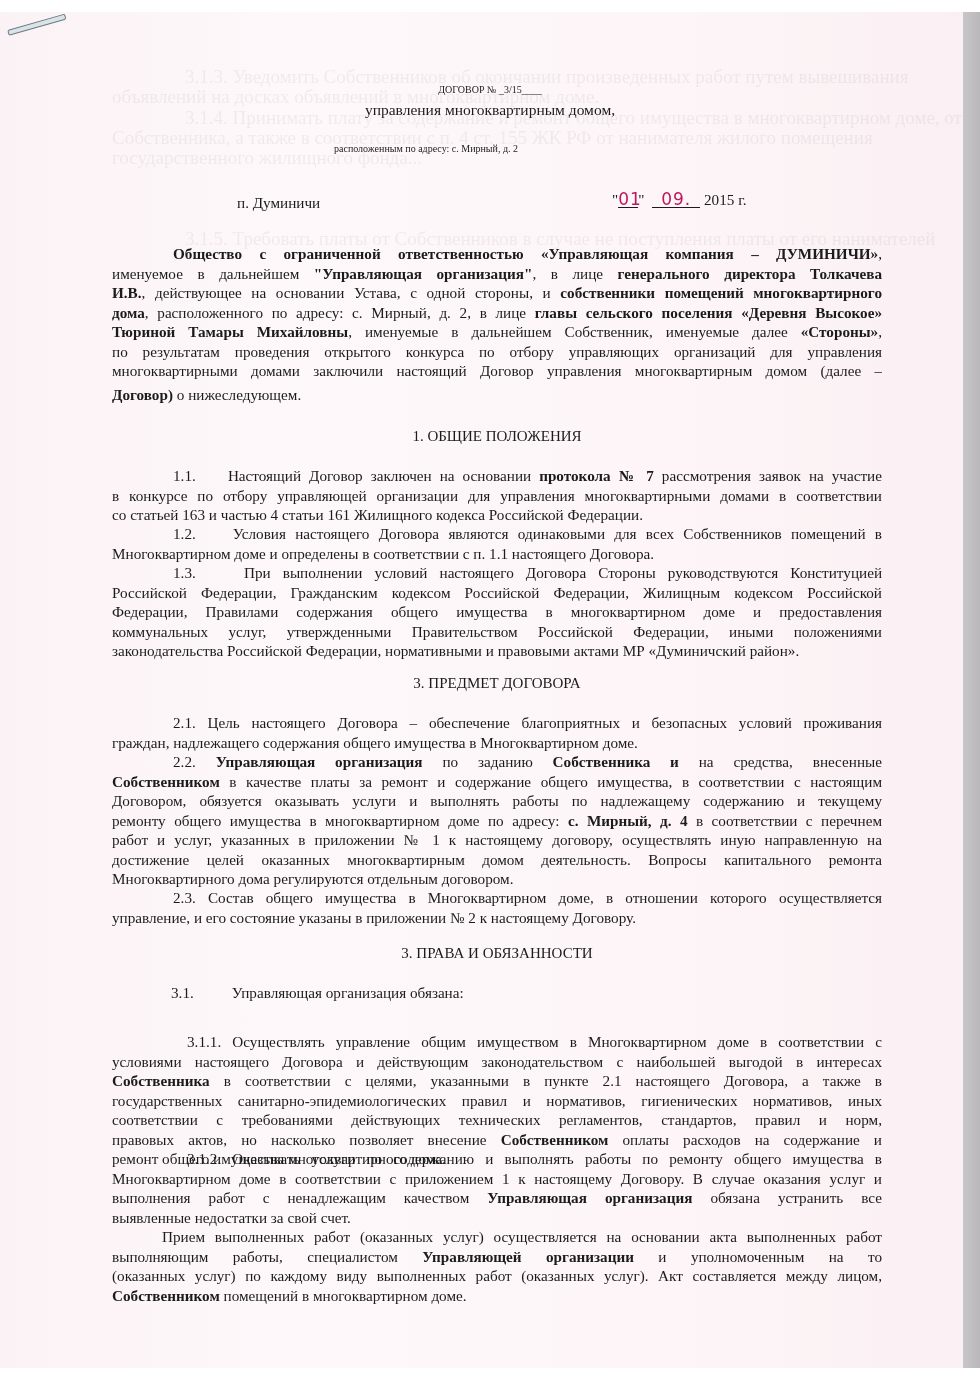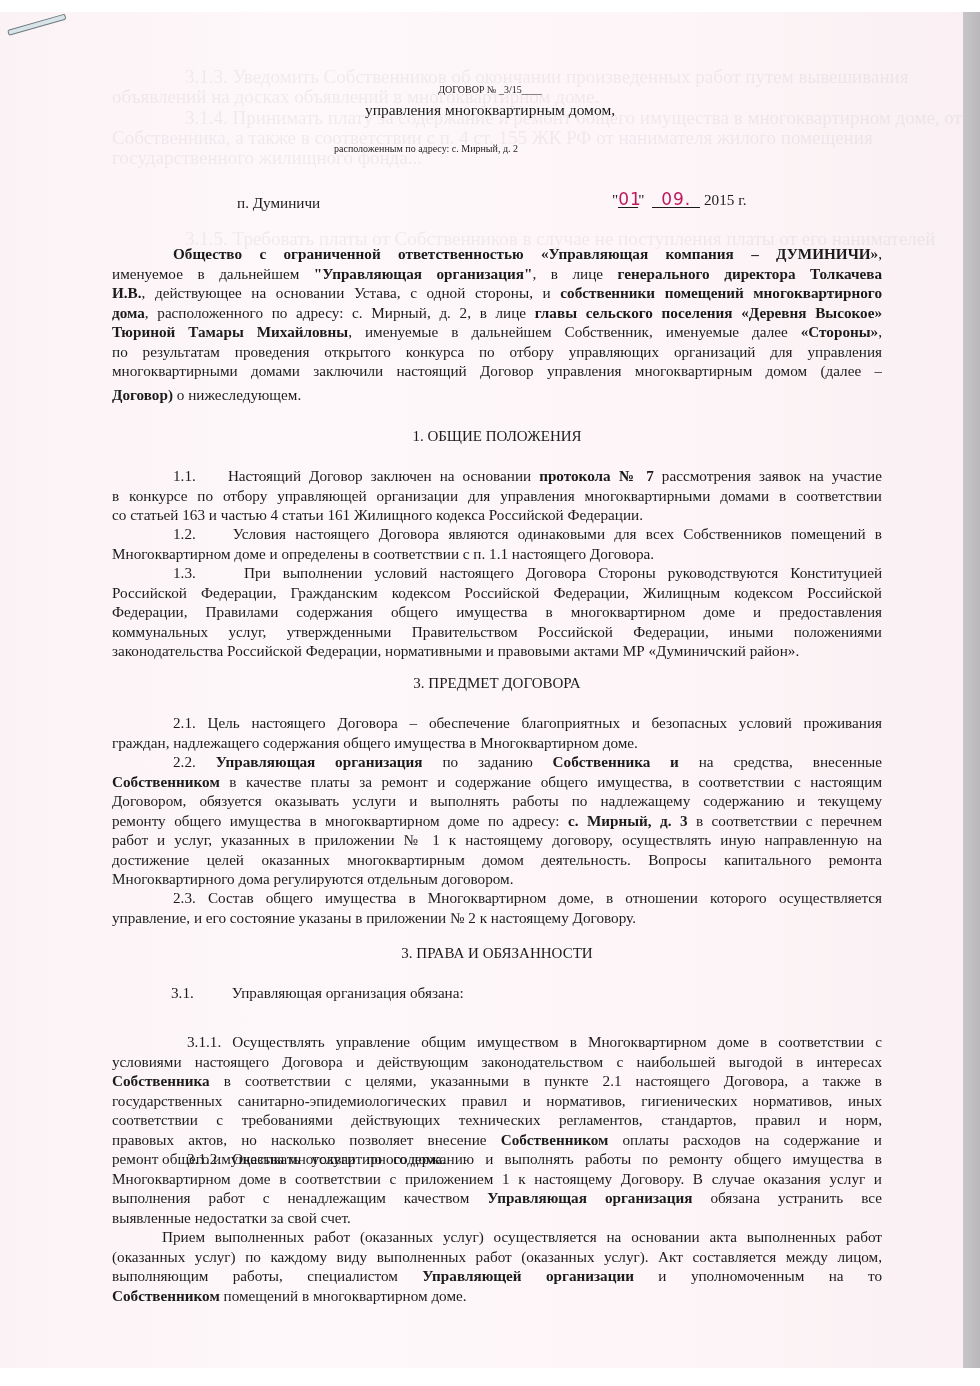--- a/index.html
+++ b/index.html
@@ -160,21 +160,21 @@
 
 <div class="para text" style="top:713px;">
   <span class="jl" style="padding-left:61px;"><span>2.1.</span> <span>Цель настоящего Договора – обеспечение благоприятных и безопасных условий проживания</span></span>
   <span class="ll">граждан, надлежащего содержания общего имущества в Многоквартирном доме.</span>
 </div>
 
 <div class="para text" style="top:752px;">
   <span class="jl" style="padding-left:61px;"><span>2.2.</span> <b>Управляющая организация</b> по заданию <b>Собственника и</b> на средства, внесенные</span>
   <span class="jl"><b>Собственником</b> в качестве платы за ремонт и содержание общего имущества, в соответствии с настоящим</span>
   <span class="jl">Договором, обязуется оказывать услуги и выполнять работы по надлежащему содержанию и текущему</span>
-  <span class="jl">ремонту общего имущества в многоквартирном доме по адресу: <b>с. Мирный, д. 3</b> в соответствии с перечнем</span>
+  <span class="jl">ремонту общего имущества в многоквартирном доме по адресу: <b>с. Мирный, д. 4</b> в соответствии с перечнем</span>
   <span class="jl">работ и услуг, указанных в приложении № 1 к настоящему договору, осуществлять иную направленную на</span>
   <span class="jl">достижение целей оказанных многоквартирным домом деятельность. Вопросы капитального ремонта</span>
   <span class="ll">Многоквартирного дома регулируются отдельным договором.</span>
 </div>
 
 <div class="para text" style="top:888px;">
   <span class="jl" style="padding-left:61px;"><span>2.3.</span> <span>Состав общего имущества в Многоквартирном доме, в отношении которого осуществляется</span></span>
   <span class="ll">управление, и его состояние указаны в приложении № 2 к настоящему Договору.</span>
 </div>
 
@@ -196,16 +196,16 @@
 
 <div class="para text" style="top:1149px;">
   <span class="jl" style="padding-left:75px;"><span>3.1.2.</span> <span>Оказывать услуги по содержанию и выполнять работы по ремонту общего имущества в</span></span>
   <span class="jl">Многоквартирном доме в соответствии с приложением 1 к настоящему Договору. В случае оказания услуг и</span>
   <span class="jl">выполнения работ с ненадлежащим качеством <b>Управляющая организация</b> обязана устранить все</span>
   <span class="ll">выявленные недостатки за свой счет.</span>
 </div>
 
 <div class="para text" style="top:1227px;">
   <span class="jl" style="padding-left:50px;">Прием выполненных работ (оказанных услуг) осуществляется на основании акта выполненных работ</span>
+  <span class="jl">выполняющим работы, специалистом <b>Управляющей организации</b> и уполномоченным на то</span>
   <span class="jl">(оказанных услуг) по каждому виду выполненных работ (оказанных услуг). Акт составляется между лицом,</span>
-  <span class="jl">выполняющим работы, специалистом <b>Управляющей организации</b> и уполномоченным на то</span>
   <span class="ll"><b>Собственником</b> помещений в многоквартирном доме.</span>
 </div>
 
 </body></html>

